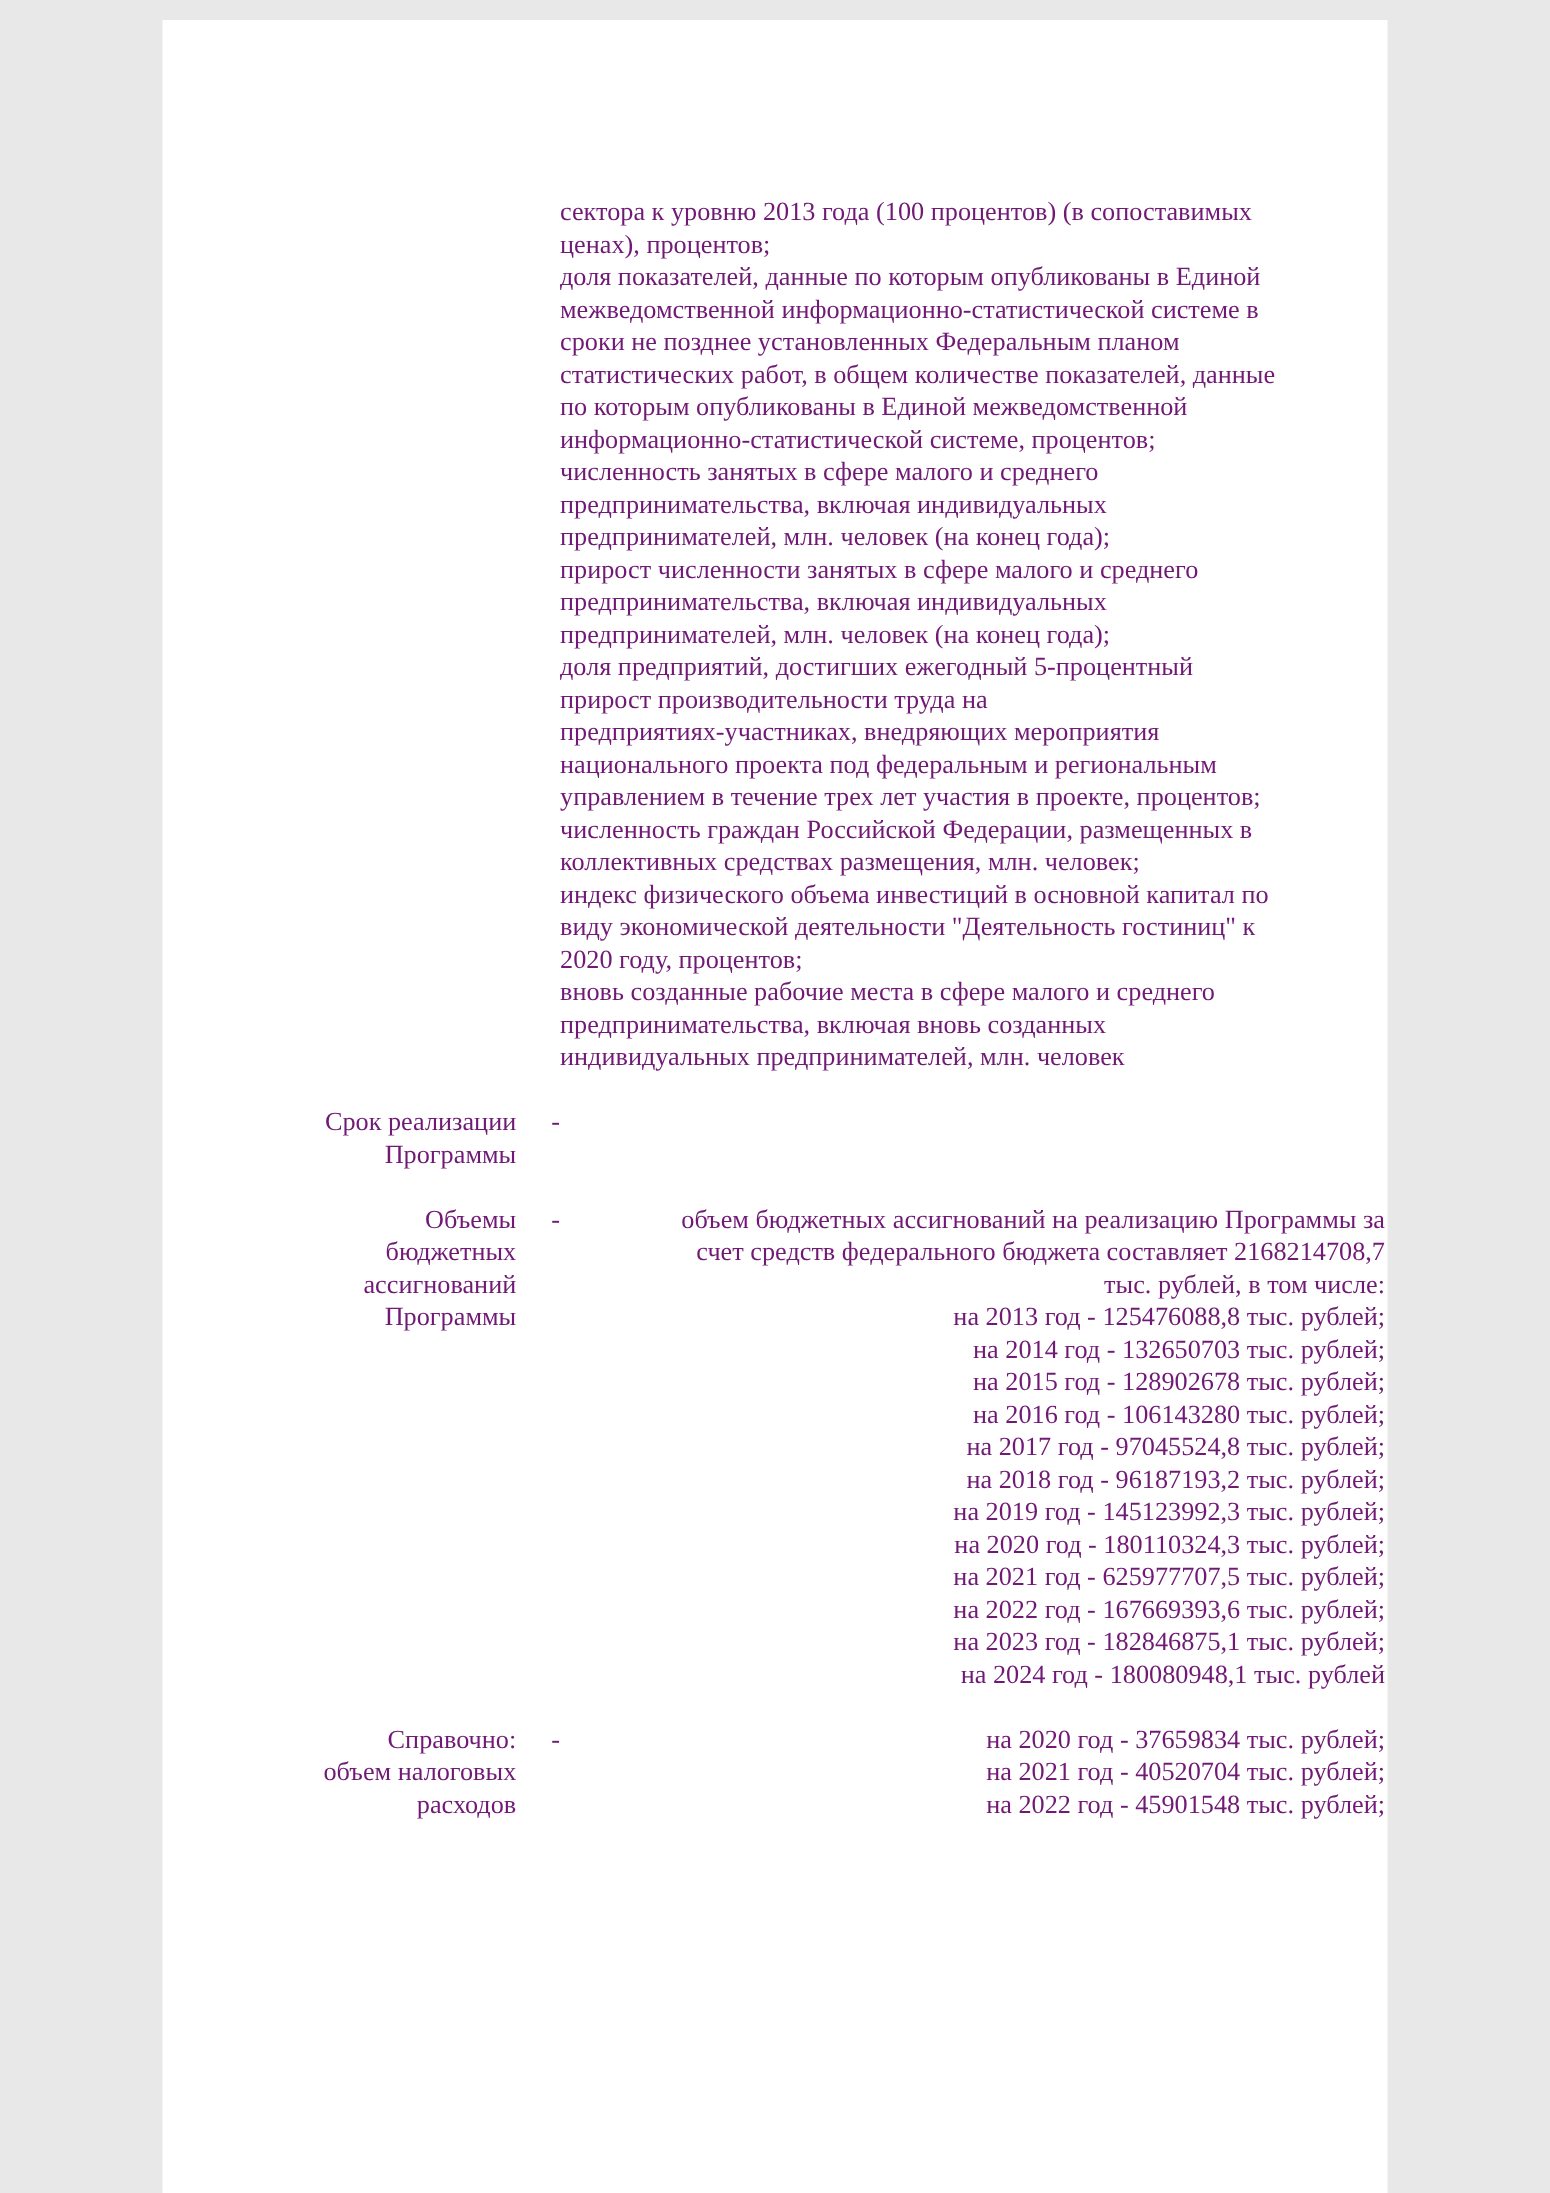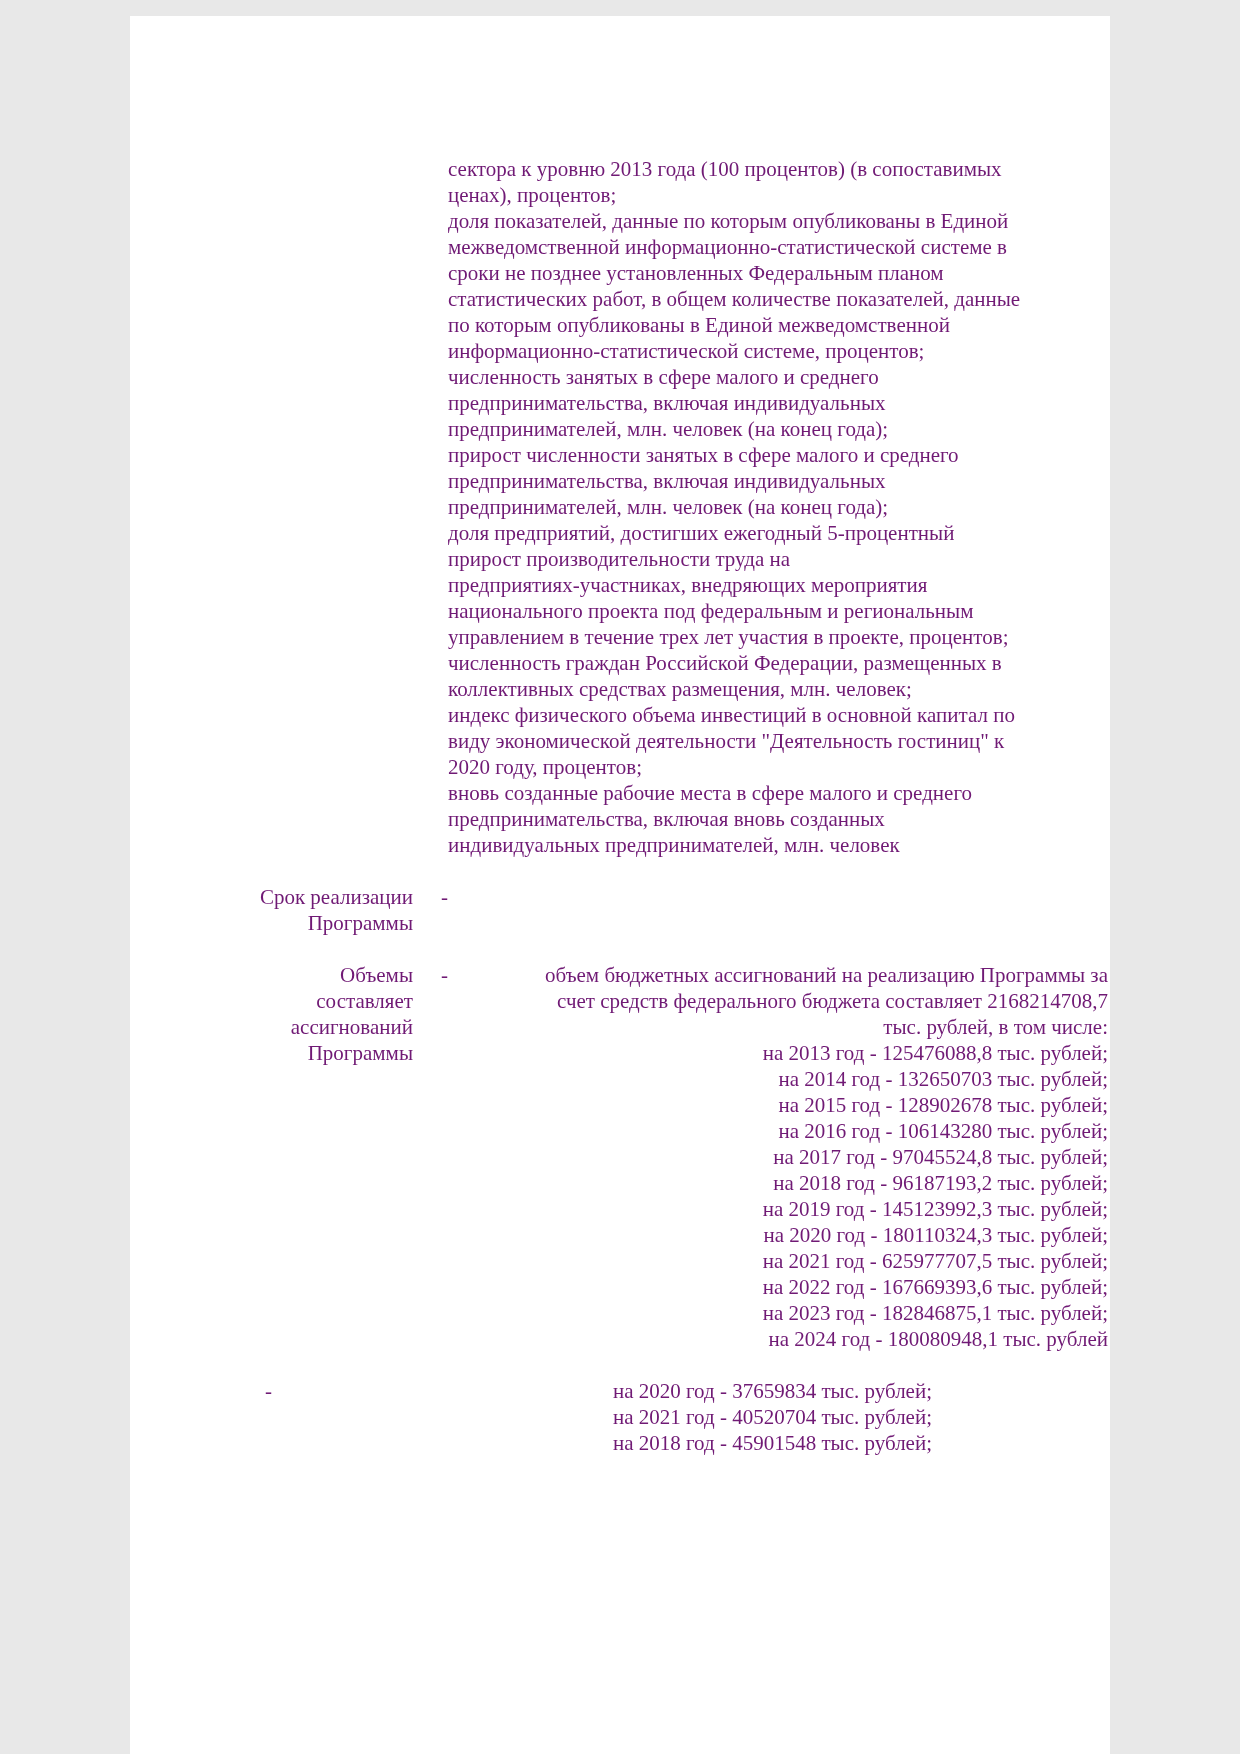--- a/index.html
+++ b/index.html
@@ -76,21 +76,21 @@
   </div>
 
   <div class="row">
     <div class="label-col">Срок реализации
 Программы</div>
     <div class="dash-col">-</div>
   </div>
 
   <div class="row">
     <div class="label-col">Объемы
-составляет
+бюджетных
 ассигнований
 Программы</div>
     <div class="dash-col">-</div>
     <div class="content-col">объем бюджетных ассигнований на реализацию Программы за
 счет средств федерального бюджета составляет 2168214708,7
 тыс. рублей, в том числе:
 на 2013 год - 125476088,8 тыс. рублей;
 на 2014 год - 132650703 тыс. рублей;
 на 2015 год - 128902678 тыс. рублей;
 на 2016 год - 106143280 тыс. рублей;
@@ -98,19 +98,22 @@
 на 2018 год - 96187193,2 тыс. рублей;
 на 2019 год - 145123992,3 тыс. рублей;
 на 2020 год - 180110324,3 тыс. рублей;
 на 2021 год - 625977707,5 тыс. рублей;
 на 2022 год - 167669393,6 тыс. рублей;
 на 2023 год - 182846875,1 тыс. рублей;
 на 2024 год - 180080948,1 тыс. рублей</div>
   </div>
 
   <div class="row">
+    <div class="label-col">Справочно:
+объем налоговых
+расходов</div>
     <div class="dash-col">-</div>
     <div class="content-col">на 2020 год - 37659834 тыс. рублей;
 на 2021 год - 40520704 тыс. рублей;
-на 2018 год - 45901548 тыс. рублей;</div>
+на 2022 год - 45901548 тыс. рублей;</div>
   </div>
 
 </div>
 
 </body></html>

